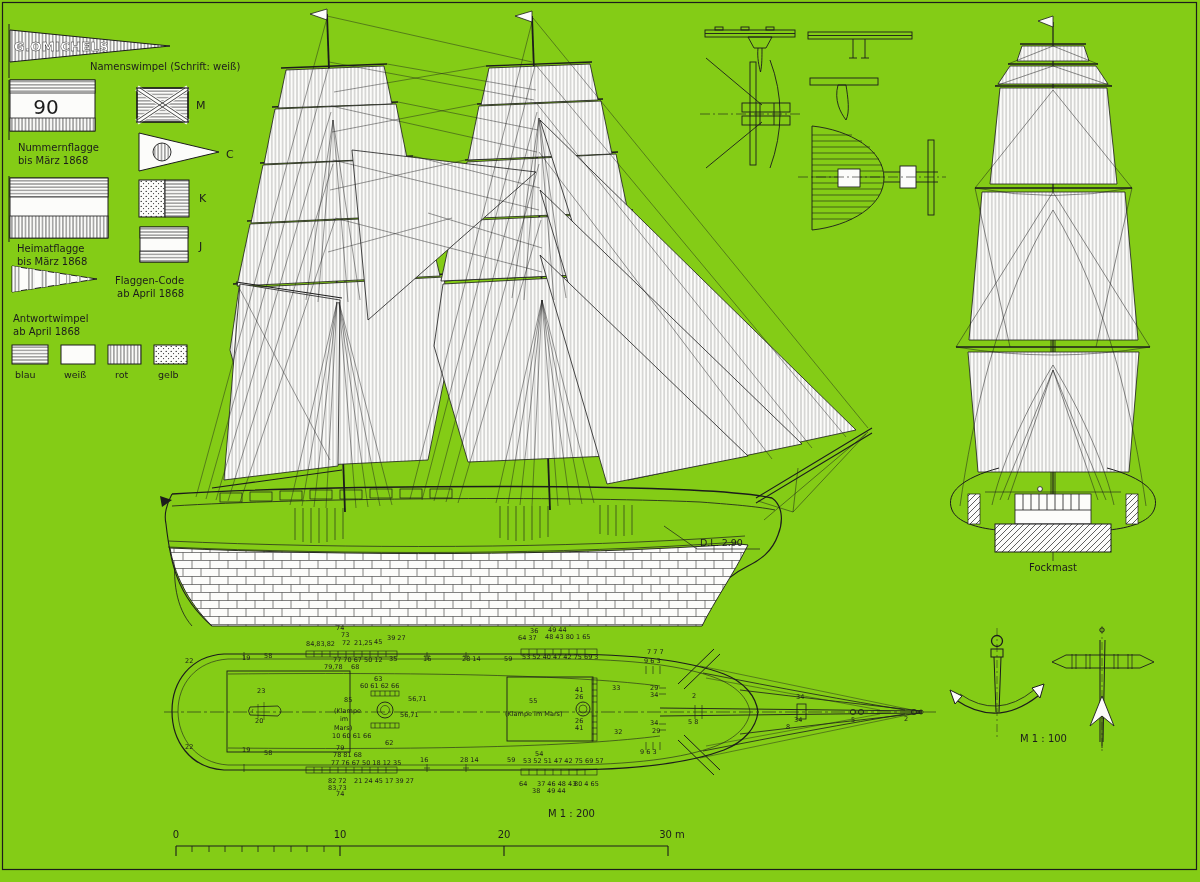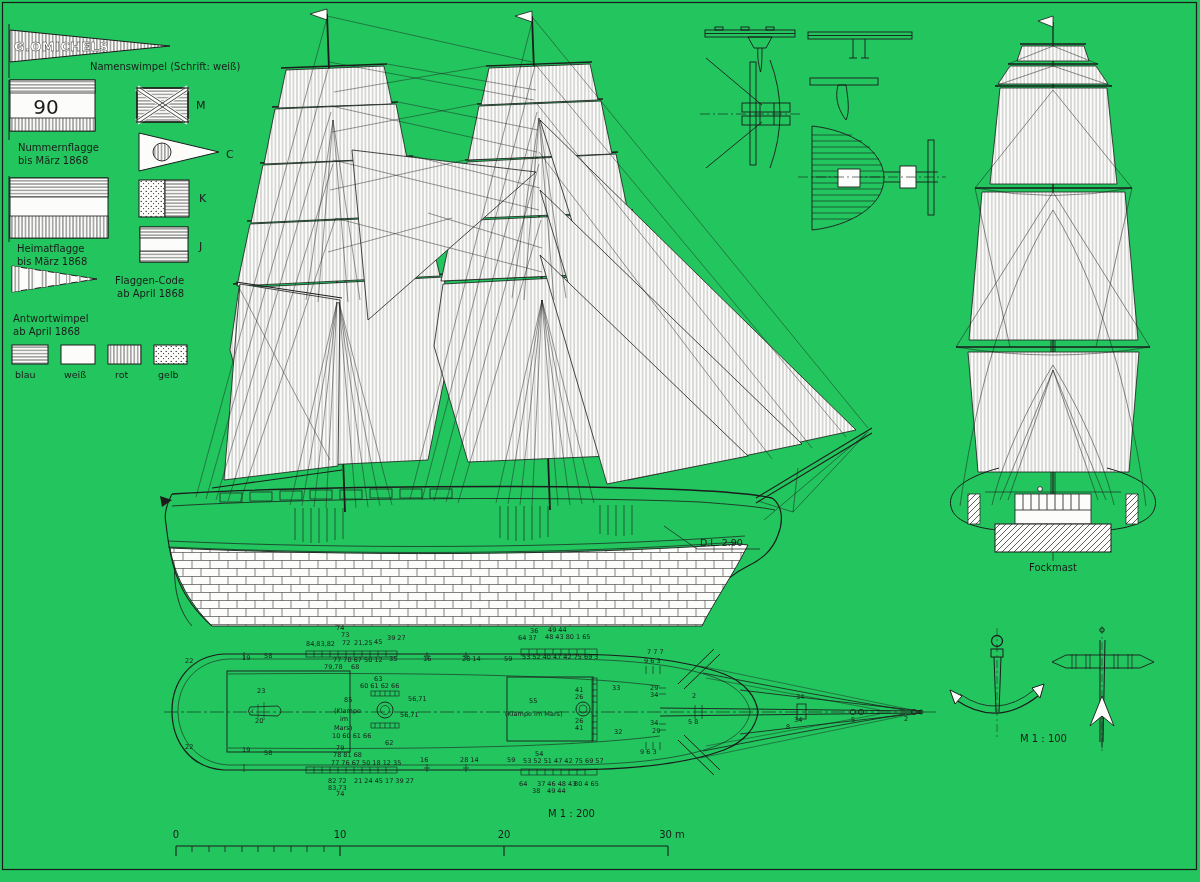--- a/index.html
+++ b/index.html
@@ -1,16 +1,16 @@
 <!DOCTYPE html>
 <html><head>
 <meta charset="utf-8">
 <style>
   html,body{margin:0;padding:0;background:#d8d8d2;}
-  .sheet{width:1200px;height:882px;background:#22c55e;position:relative;margin:0 auto;
+  .sheet{width:1200px;height:882px;background:#84cc16;position:relative;margin:0 auto;
          font-family:"DejaVu Sans",sans-serif;overflow:hidden;}
   svg{display:block}
   text{fill:#1c1c1c;font-family:"DejaVu Sans",sans-serif;}
   .num{font-size:6.5px;}
   .lbl{font-size:10px;}
   .lbl2{font-size:9.5px;}
   .flagletter{font-size:11px;}
   .big90{font-size:20px;}
   .scaletxt{font-size:10px;}
   .shipname{font-size:13px;font-weight:bold;fill:#ffffff;stroke:#1c1c1c;stroke-width:.38;letter-spacing:1.5px;}

